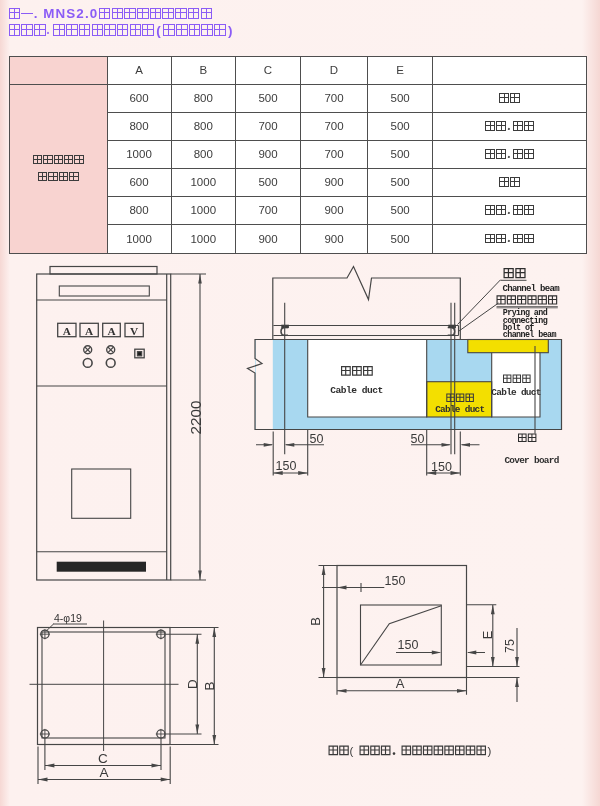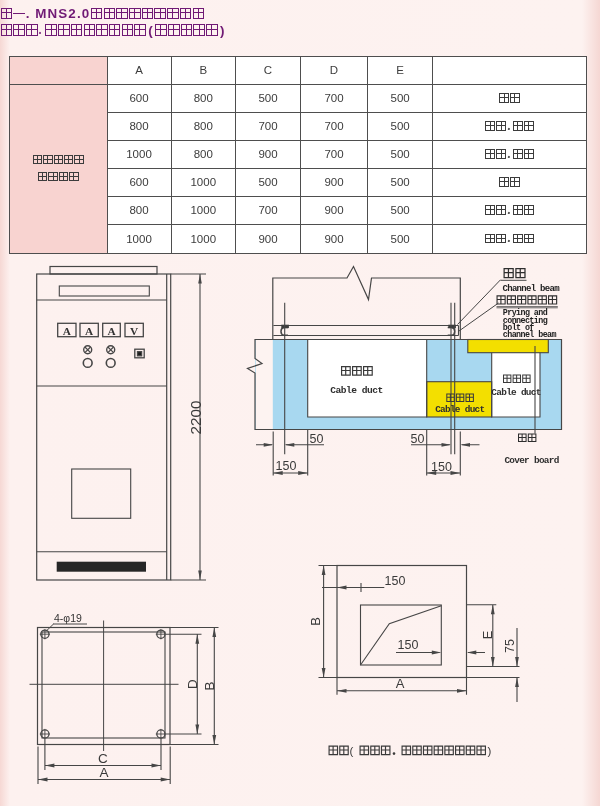--- a/index.html
+++ b/index.html
@@ -15,21 +15,21 @@
 .pa{display:inline-block;width:.62em;text-align:center;}
 .dn::before{content:"";position:absolute;left:.08em;bottom:.08em;width:.16em;height:.16em;background:currentColor;border-radius:40% 60% 60% 40%;transform:rotate(35deg);}
 .abs{position:absolute;}
 table{border-collapse:collapse;table-layout:fixed;background:#fff;}
 td{border:1px solid #4e4e4e;text-align:center;vertical-align:middle;
    font-size:11.5px;color:#3c3c3c;padding:0;}
 </style>
 </head>
 <body>
 
-<div class="abs" style="left:0;top:6px;color:#701a75;font-weight:bold;font-size:13.4px;line-height:16.8px;letter-spacing:.3px;">
+<div class="abs" style="left:8px;top:6px;color:#8b5cf6;font-weight:bold;font-size:13.4px;line-height:16.8px;letter-spacing:.3px;">
 <div><span class="z"></span><span class="yi"></span><span style="letter-spacing:1.1px;">. MNS2.0</span><span class="z"></span><span class="z"></span><span class="z"></span><span class="z"></span><span class="z"></span><span class="z"></span><span class="z"></span><span class="z"></span><span class="z"></span></div>
 <div><span class="z"></span><span class="z"></span><span class="z"></span><span class="dn"></span><span class="z"></span><span class="z"></span><span class="z"></span><span class="z"></span><span class="z"></span><span class="z"></span><span class="z"></span><span class="z"></span><span class="pa">(</span><span class="z"></span><span class="z"></span><span class="z"></span><span class="z"></span><span class="z"></span><span class="pa">)</span></div>
 </div>
 
 <table class="abs" style="left:9px;top:55.5px;width:577px;height:196.8px;">
 <colgroup>
       <col style="width:97.5px">
       <col style="width:64px">
       <col style="width:64.5px">
       <col style="width:65px">

